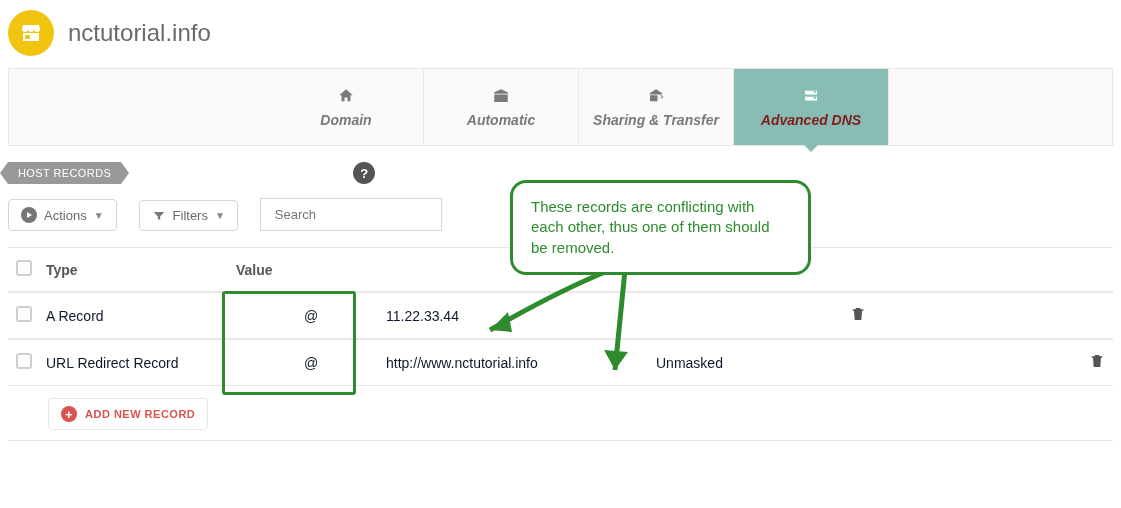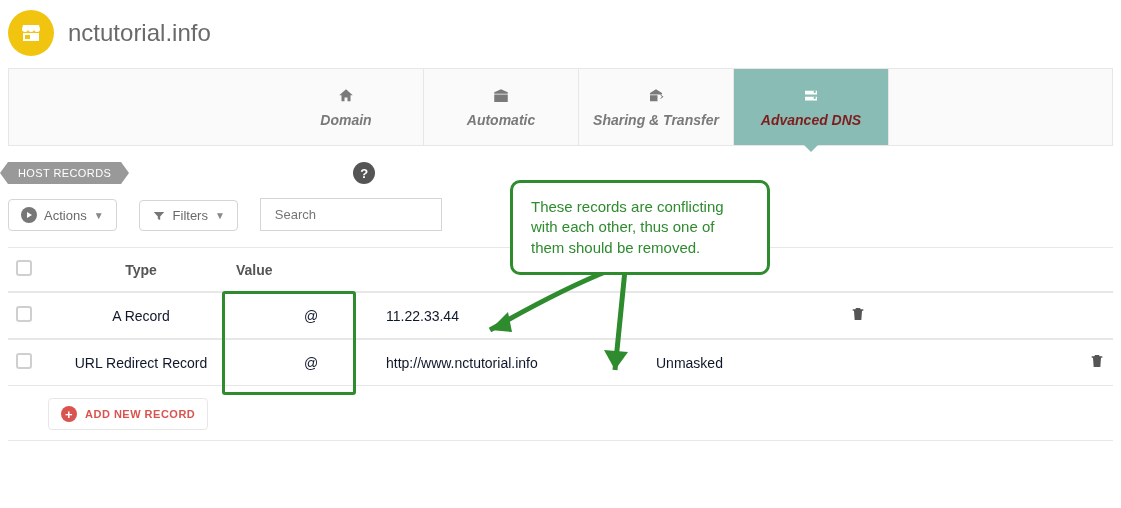--- a/index.html
+++ b/index.html
@@ -28,33 +28,33 @@
 .play-icon-circ { width: 16px; height: 16px; border-radius: 50%; background: #777; display: inline-flex; align-items: center; justify-content: center; }
 .play-icon-circ::after { content: ""; border-left: 5px solid #fff; border-top: 3px solid transparent; border-bottom: 3px solid transparent; margin-left: 1px; }
 .funnel { width: 14px; height: 14px; }
 .search-wrap { display: flex; align-items: center; border: 1px solid #d5d5d5; border-radius: 0; background: #fff; width: 182px; padding: 0 10px; }
 .search-wrap input { border: none; outline: none; flex: 1; padding: 8px 4px; font-size: 13px; color: #555; background: transparent; }
 .search-wrap .sicon { width: 14px; height: 14px; }
 .table { width: 100%; position: relative; }
 .thead, .trow { display: flex; align-items: center; border-top: 1px solid #e7e7e7; border-bottom: 1px solid #e7e7e7; padding: 12px 8px; font-size: 14px; color: #0f172a; }
 .thead { font-weight: 600; color: #555; }
 .col-check { flex: 0 0 30px; }
-.col-type { flex: 0 0 190px; text-align: center; }
+.col-type { flex: 0 0 190px; }
 .col-host { flex: 0 0 150px; text-align: center; }
 .col-value { flex: 0 0 270px; }
 .col-mask { flex: 0 0 170px; }
 .col-ttl { flex: 1; }
 .col-del { flex: 0 0 40px; text-align: right; }
 .chk { width: 16px; height: 16px; border: 2px solid #cfcfcf; border-radius: 3px; display: inline-block; cursor: pointer; }
 .trash { width: 16px; height: 18px; cursor: pointer; }
 .add-row { padding: 12px 8px 10px 40px; border-bottom: 1px solid #e7e7e7; }
 .add-btn { display: inline-flex; align-items: center; gap: 8px; border: 1px solid #e7e7e7; border-radius: 4px; padding: 7px 12px; font-size: 11px; letter-spacing: .5px; color: #d9534f; font-weight: 600; cursor: pointer; background: #fff; }
 .plus-circ { width: 16px; height: 16px; border-radius: 50%; background: #d9534f; color: #fff; display: inline-flex; align-items: center; justify-content: center; font-size: 13px; font-weight: 700; line-height: 1; }
 .host-highlight { position: absolute; border: 3px solid #2e8b2e; border-radius: 3px; left: 214px; top: 44px; width: 134px; height: 104px; pointer-events: none; }
-.callout { position: absolute; left: 510px; top: 180px; width: 260px; background: #fff; border: 3px solid #2e8b2e; border-radius: 10px; padding: 14px 18px; color: #2e8b2e; font-size: 15px; line-height: 1.35; pointer-events: none; z-index: 5; }
+.callout { position: absolute; left: 510px; top: 180px; width: 301px; background: #fff; border: 3px solid #2e8b2e; border-radius: 16px; padding: 14px 18px; color: #2e8b2e; font-size: 15px; line-height: 1.35; pointer-events: none; z-index: 5; }
 svg.arrow { position: absolute; pointer-events: none; z-index: 4; }
 </style>
 </head>
 <body>
 
 <div class="container">
 
   <div class="header">
     <div class="logo-circle">
       <svg viewBox="0 0 24 24">

